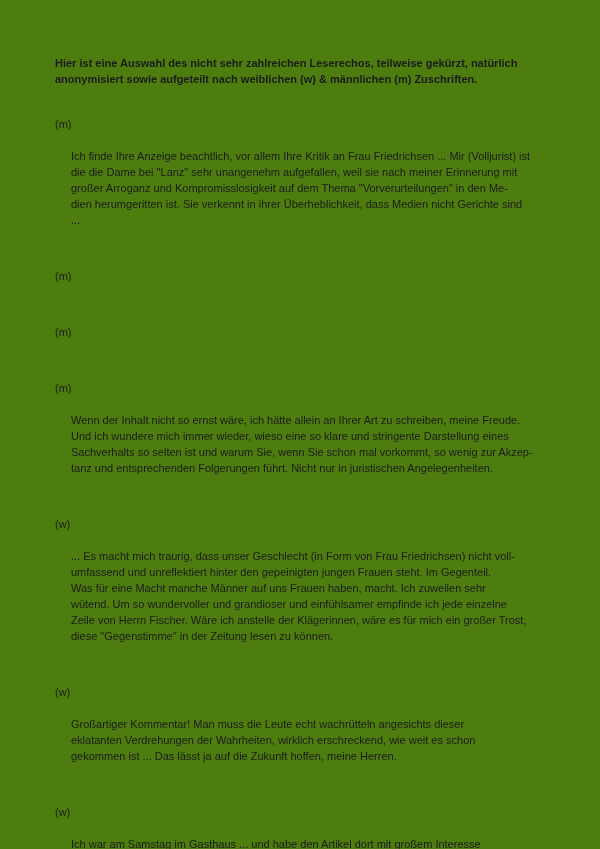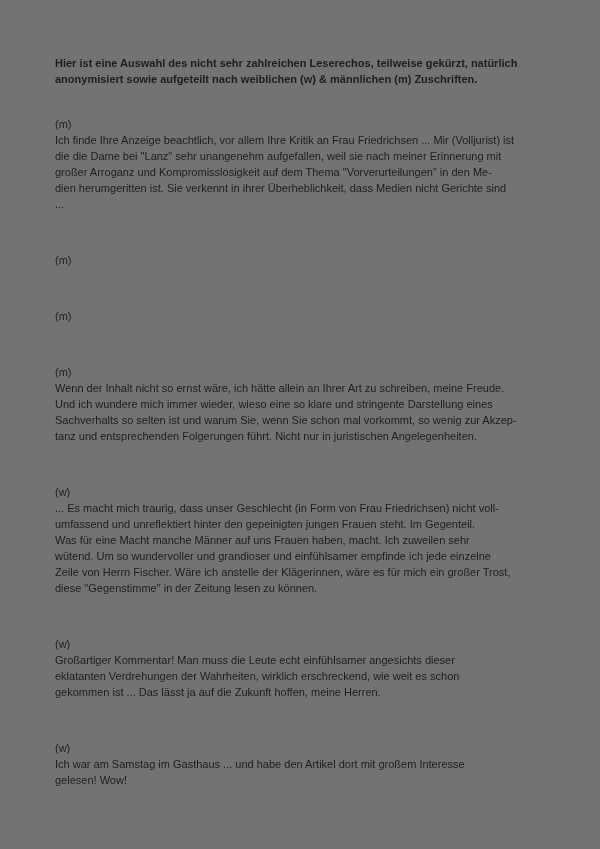--- a/index.html
+++ b/index.html
@@ -4,21 +4,21 @@
 <style>
   html, body {
     margin: 0;
     padding: 0;
     background: #ffffff;
   }
   .page {
     position: relative;
     width: 600px;
     height: 849px;
-    background: #737373;
+    background: #4d7c0f;
     overflow: hidden;
     box-sizing: border-box;
     padding: 55px 52px 0 55px;
     font-family: "Liberation Sans", "DejaVu Sans", sans-serif;
     font-size: 11px;
     line-height: 16px;
     color: #1c1c1c;
   }
   .intro {
     margin: 0;
@@ -29,21 +29,21 @@
     margin-top: 40px;
   }
   .letter-first {
     margin-top: 29px;
   }
   .gender-label {
     margin: 0;
     white-space: pre;
   }
   .letter-body {
-    margin: 0;
+    margin: 16px;
     white-space: pre;
   }
 </style>
 </head>
 <body>
 
 <div class="page">
 
   <p class="intro">Hier ist eine Auswahl des nicht sehr zahlreichen Leserechos, teilweise gekürzt, natürlich
 anonymisiert sowie aufgeteilt nach weiblichen (w) &amp; männlichen (m) Zuschriften.</p>
@@ -78,21 +78,21 @@
     <p class="letter-body">... Es macht mich traurig, dass unser Geschlecht (in Form von Frau Friedrichsen) nicht voll-
 umfassend und unreflektiert hinter den gepeinigten jungen Frauen steht. Im Gegenteil.
 Was für eine Macht manche Männer auf uns Frauen haben, macht. Ich zuweilen sehr
 wütend. Um so wundervoller und grandioser und einfühlsamer empfinde ich jede einzelne
 Zeile von Herrn Fischer. Wäre ich anstelle der Klägerinnen, wäre es für mich ein großer Trost,
 diese "Gegenstimme" in der Zeitung lesen zu können.</p>
   </div>
 
   <div class="letter">
     <p class="gender-label">(w)</p>
-    <p class="letter-body">Großartiger Kommentar! Man muss die Leute echt einfühlsamer angesichts dieser
+    <p class="letter-body">Großartiger Kommentar! Man muss die Leute echt wachrütteln angesichts dieser
 eklatanten Verdrehungen der Wahrheiten, wirklich erschreckend, wie weit es schon
 gekommen ist ... Das lässt ja auf die Zukunft hoffen, meine Herren.</p>
   </div>
 
   <div class="letter">
     <p class="gender-label">(w)</p>
     <p class="letter-body">Ich war am Samstag im Gasthaus ... und habe den Artikel dort mit großem Interesse
 gelesen! Wow!</p>
   </div>
 

